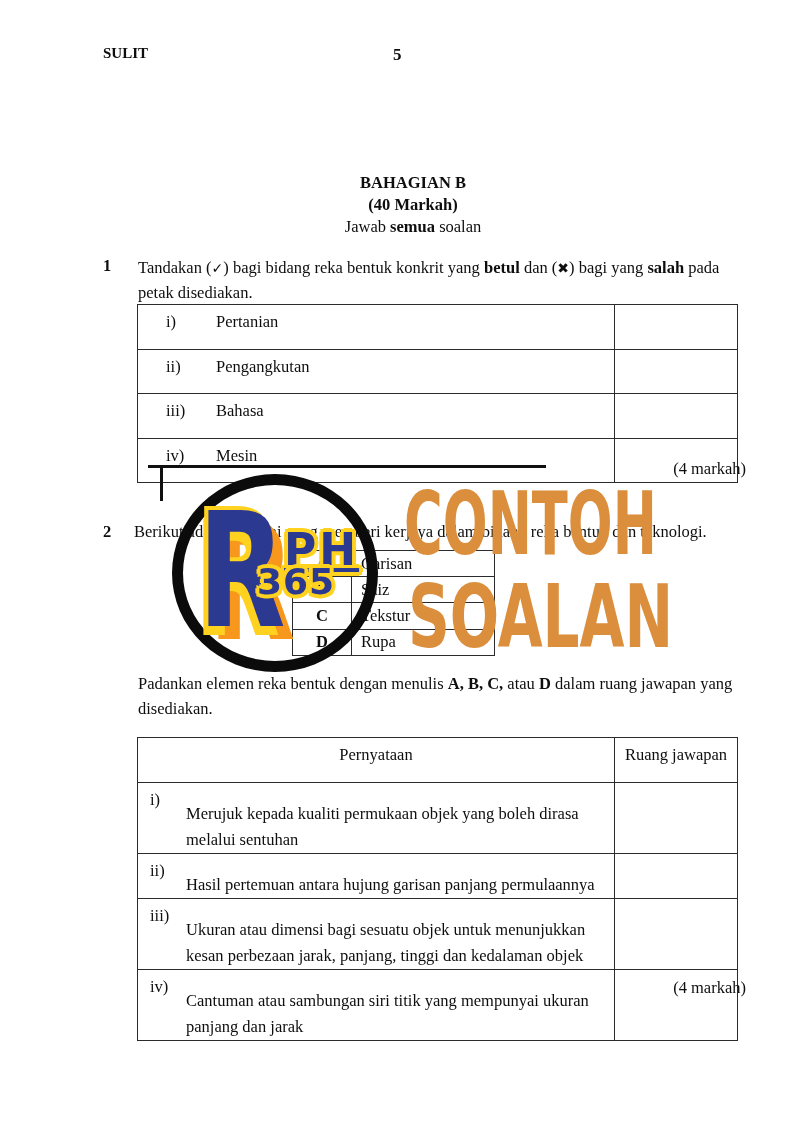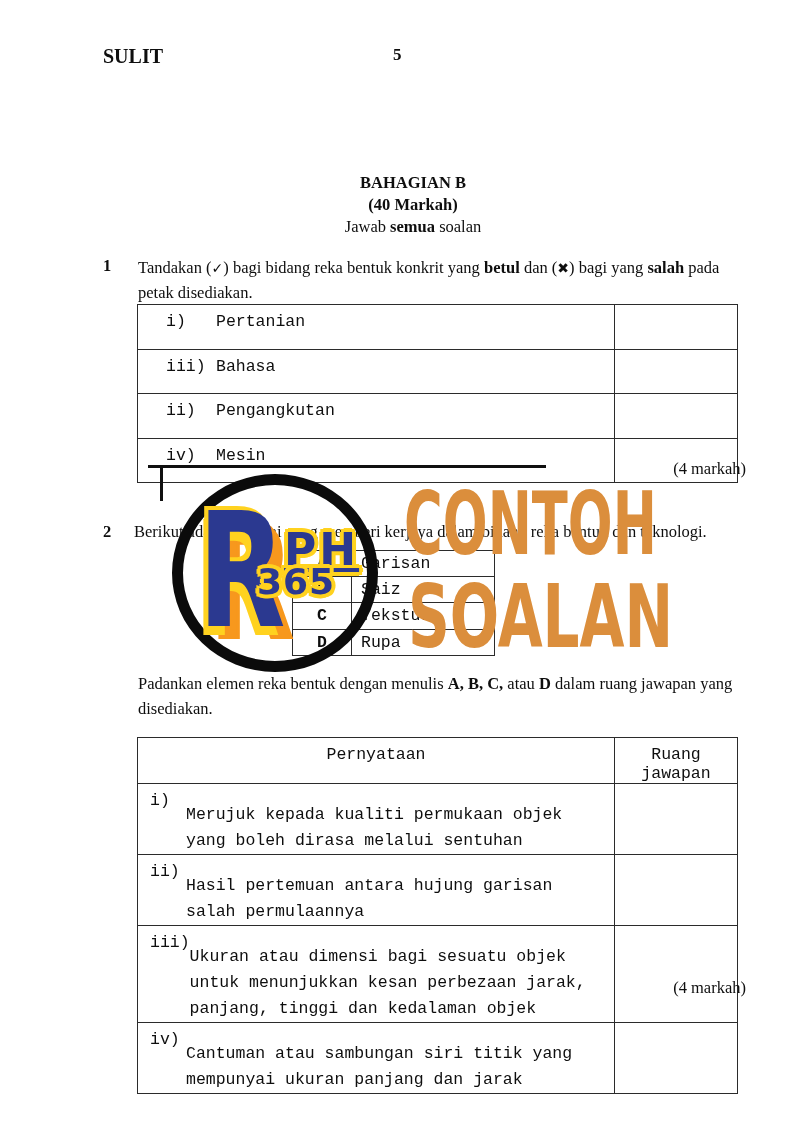--- a/index.html
+++ b/index.html
@@ -5,38 +5,38 @@
   html,body { margin:0; padding:0; background:#fff; }
   .page {
     position:relative; width:800px; height:1131px; background:#ffffff;
     font-family:"Liberation Serif", serif; color:#0e0e0e; font-size:16.5px;
     overflow:hidden;
   }
   .abs { position:absolute; }
   b { font-weight:bold; }
 
   
-  .hdr-sulit { left:103px; top:45px; font-weight:bold; font-size:20px; }
+  .hdr-sulit { left:103px; top:45px; font-weight:bold; font-size:15px; }
   .hdr-page  { left:393px; top:45px; font-weight:bold; font-size:17px; }
 
   
   .title-block { left:13px; top:172px; width:800px; text-align:center; line-height:22px; }
   .title-line-bold { font-weight:bold; }
 
   
   .q-num { left:103px; font-weight:bold; }
   .q1-num { top:256px; }
   .q2-num { top:522px; }
   .q1-para { left:138px; top:256px; width:612px; line-height:24.5px; }
   .q2-para { left:134px; top:522px; width:612px; white-space:nowrap; }
   .match-para { left:138px; top:672px; width:612px; line-height:24.5px; }
   .mark { font-family:"DejaVu Sans", sans-serif; font-size:14px; }
 
   
-  table { border-collapse:collapse; table-layout:fixed;font-family:Liberation Mono, monospace; }
+  table { border-collapse:collapse; table-layout:fixed; }
   td { border:1.5px solid #2b2b2b; vertical-align:top; padding:0; }
 
   .t1 { left:137px; top:304px; width:598px; }
   .t1 td { height:36.5px; padding-top:7px; }
   .t1 .c-main { width:476px; }
   .t1 .c-ans  { width:122px; }
   .t1 .rnum  { display:inline-block; margin-left:28px; width:50px; }
 
   .topts { left:292px; top:550px; width:203px; }
   .topts td { height:25.2px; vertical-align:middle; }
@@ -115,25 +115,25 @@
     <div>petak disediakan.</div>
   </div>
 
   <table class="abs t1">
     <tbody>
       <tr>
         <td class="c-main"><span class="rnum">i)</span><span>Pertanian</span></td>
         <td class="c-ans"></td>
       </tr>
       <tr>
+        <td class="c-main"><span class="rnum">ii)</span><span>Pengangkutan</span></td>
+        <td class="c-ans"></td>
+      </tr>
+      <tr>
         <td class="c-main"><span class="rnum">iii)</span><span>Bahasa</span></td>
-        <td class="c-ans"></td>
-      </tr>
-      <tr>
-        <td class="c-main"><span class="rnum">ii)</span><span>Pengangkutan</span></td>
         <td class="c-ans"></td>
       </tr>
       <tr>
         <td class="c-main"><span class="rnum">iv)</span><span>Mesin</span></td>
         <td class="c-ans"></td>
       </tr>
     </tbody>
   </table>
 
   <span class="marks marks1">(4 markah)</span>
@@ -179,21 +179,21 @@
               <span class="rn">i)</span>
               <span class="stx">Merujuk kepada kualiti permukaan objek yang boleh dirasa melalui sentuhan</span>
             </div>
           </td>
         <td class="c-ans"></td>
       </tr>
       <tr class="r2">
         <td class="c-main">
             <div class="scell">
               <span class="rn">ii)</span>
-              <span class="stx">Hasil pertemuan antara hujung garisan salah permulaannya</span>
+              <span class="stx">Hasil pertemuan antara hujung garisan panjang permulaannya</span>
             </div>
           </td>
         <td class="c-ans"></td>
       </tr>
       <tr class="r3">
         <td class="c-main">
             <div class="scell">
               <span class="rn">iii)</span>
               <span class="stx">Ukuran atau dimensi bagi sesuatu objek untuk menunjukkan kesan perbezaan jarak, panjang, tinggi dan kedalaman objek</span>
             </div>

